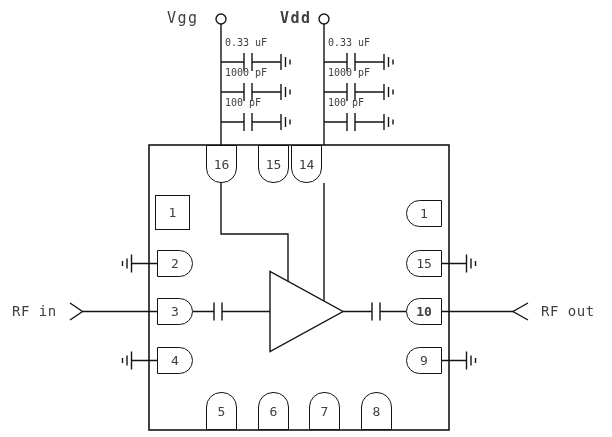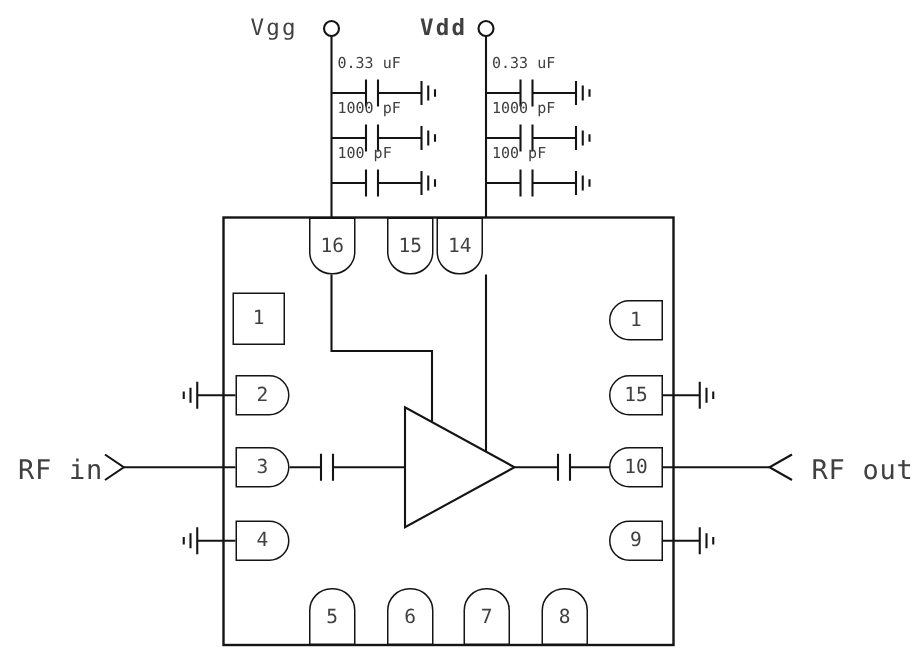--- a/index.html
+++ b/index.html
@@ -9,21 +9,21 @@
   }
   .wires{position:absolute;left:0;top:0;}
   .wires path, .wires circle, .wires rect, .wires polygon{
     stroke:#141414;fill:none;stroke-width:1.4;
   }
   .wires rect{stroke-width:1.6;}
   .wires polygon{fill:#ffffff;}
   .label{position:absolute;white-space:pre;line-height:1.1;}
   .supply-label{font-size:15px;letter-spacing:1.5px;top:10px;}
   .cap-label{font-size:10px;width:52px;text-align:left;}
-  .port-label{font-size:18px;top:304px;letter-spacing:0.5px;}
+  .port-label{font-size:14px;top:304px;letter-spacing:0.5px;}
   .pin{
     position:absolute;box-sizing:border-box;border:1.5px solid #141414;background:#ffffff;
     display:flex;align-items:center;justify-content:center;font-size:13px;
   }
   .pin-top{width:31px;height:38px;top:145px;border-radius:0 0 15px 15px;}
   .pin-bottom{width:31px;height:38px;top:392px;border-radius:15px 15px 0 0;}
   .pin-left{width:36px;height:27px;left:157px;border-radius:0 13.5px 13.5px 0;}
   .pin-right{width:36px;height:27px;left:406px;border-radius:13.5px 0 0 13.5px;}
   .pin-square{width:35px;height:35px;left:155px;top:195px;border-radius:0;}
 </style>
@@ -135,21 +135,21 @@
     </div>
   <div class="pin pin-bottom" style="left:309px;">
       <span>7</span>
     </div>
   <div class="pin pin-bottom" style="left:361px;">
       <span>8</span>
     </div>
   <div class="pin pin-right" style="top:347px;">
       <span>9</span>
     </div>
-  <div class="pin pin-right" style="top:298px;">
+  <div class="pin pin-right" style="top:298px;font-weight:bold;">
       <span>10</span>
     </div>
   <div class="pin pin-right" style="top:250px;">
       <span>15</span>
     </div>
   <div class="pin pin-right" style="top:200px;">
       <span>1</span>
     </div>
   <div class="pin pin-top" style="left:291px;text-align:right;">
       <span>14</span>

